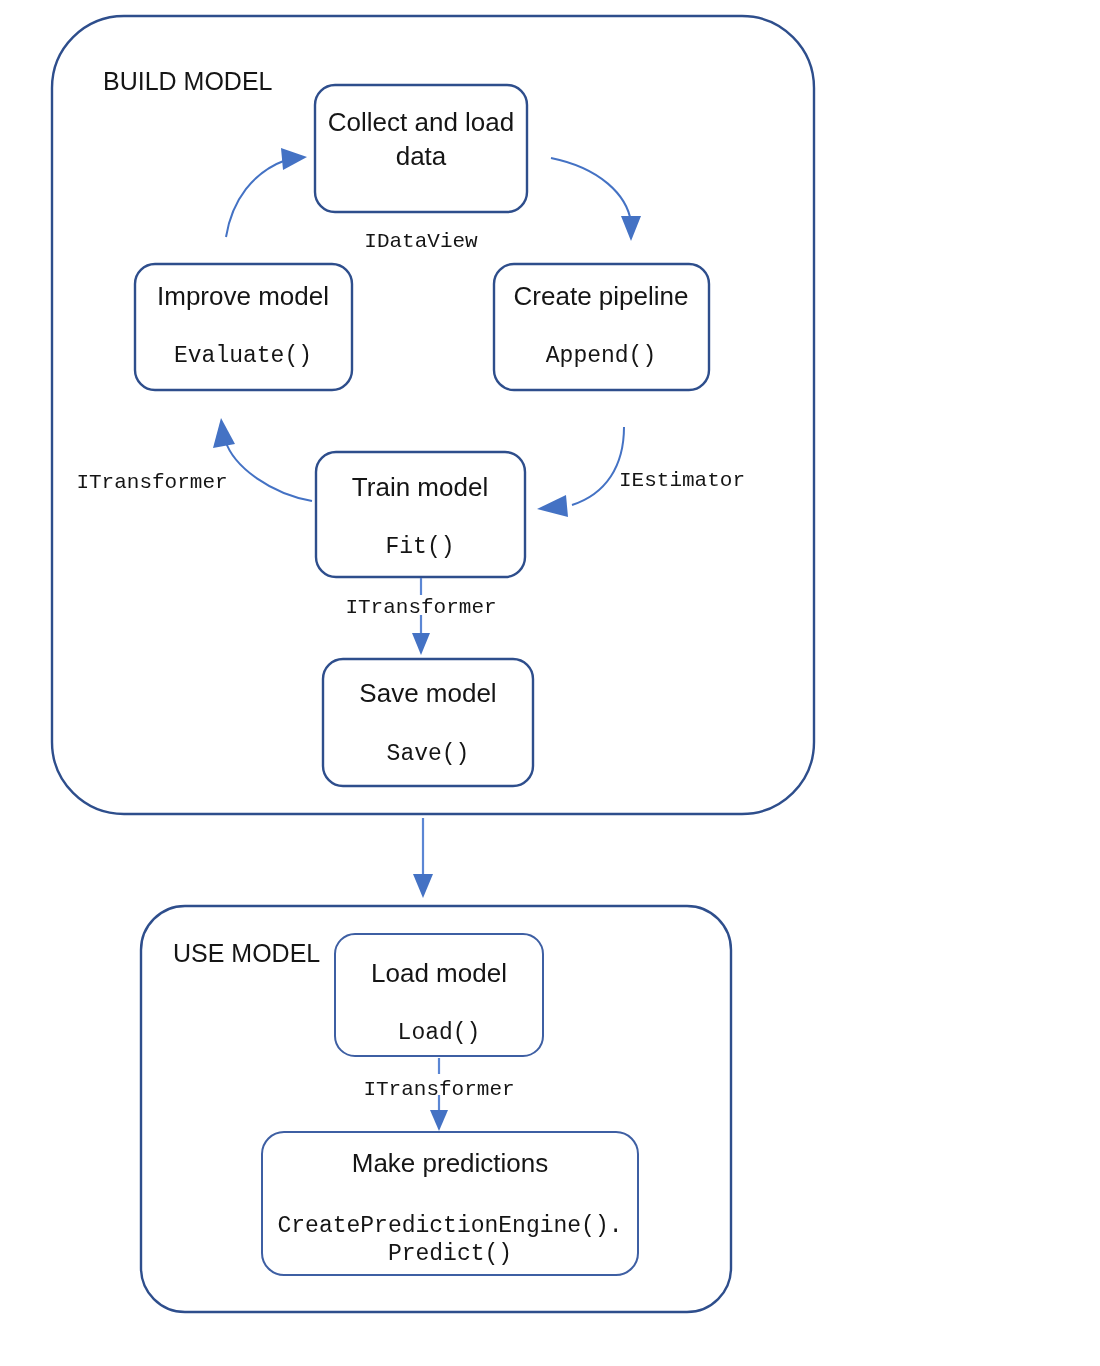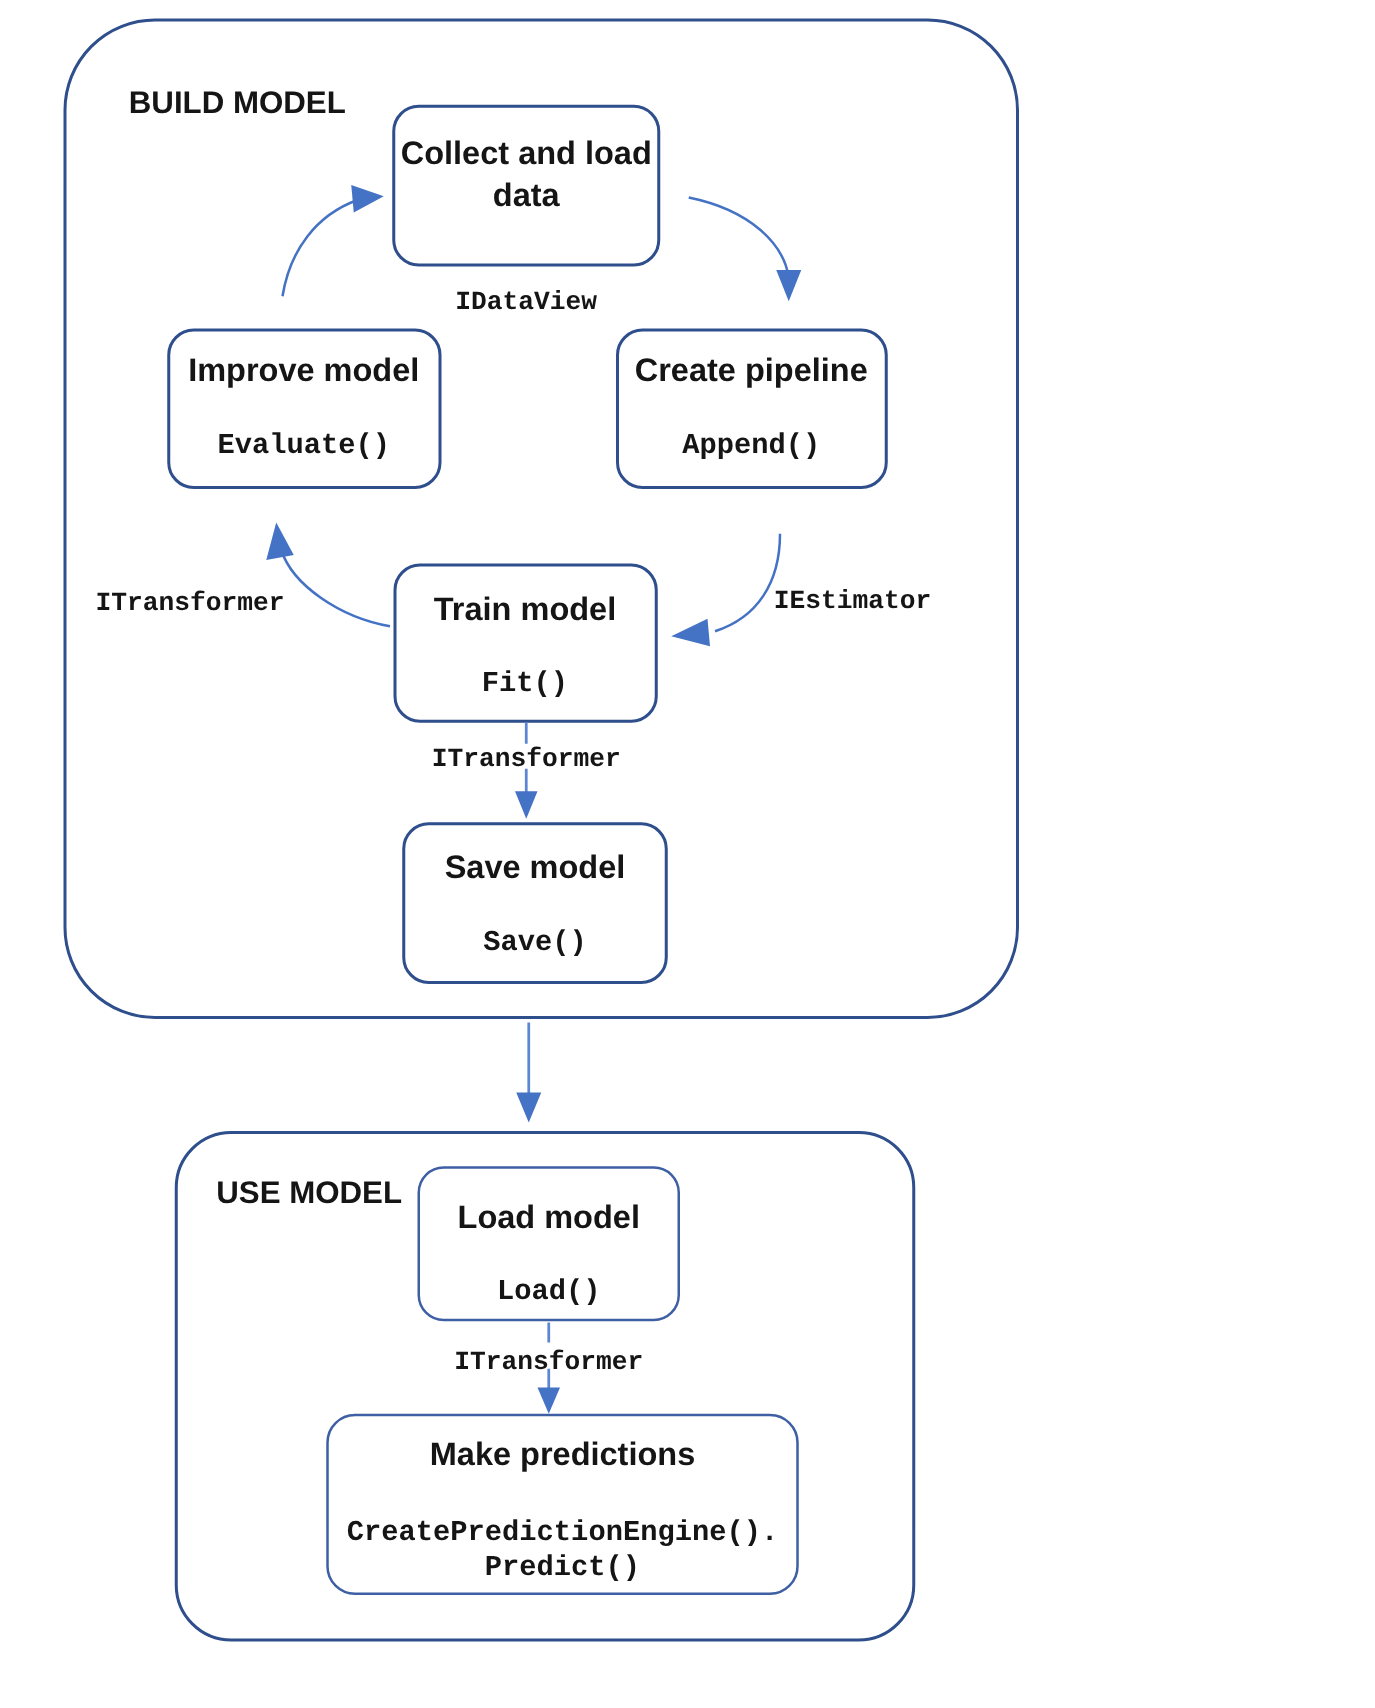--- a/index.html
+++ b/index.html
@@ -14,21 +14,20 @@
     position: relative;
     font-family: "Liberation Sans", sans-serif;
     overflow: hidden;
   }
   #diagram-root {
     position: absolute;
     top: 0;
     left: 0;
     width: 1100px;
     height: 1126px;
-    font-weight: bold;
   }
   svg#diagram-svg {
     position: absolute;
     top: 0;
     left: 0;
     width: 1100px;
     height: 1366px;
     display: block;
   }
   

